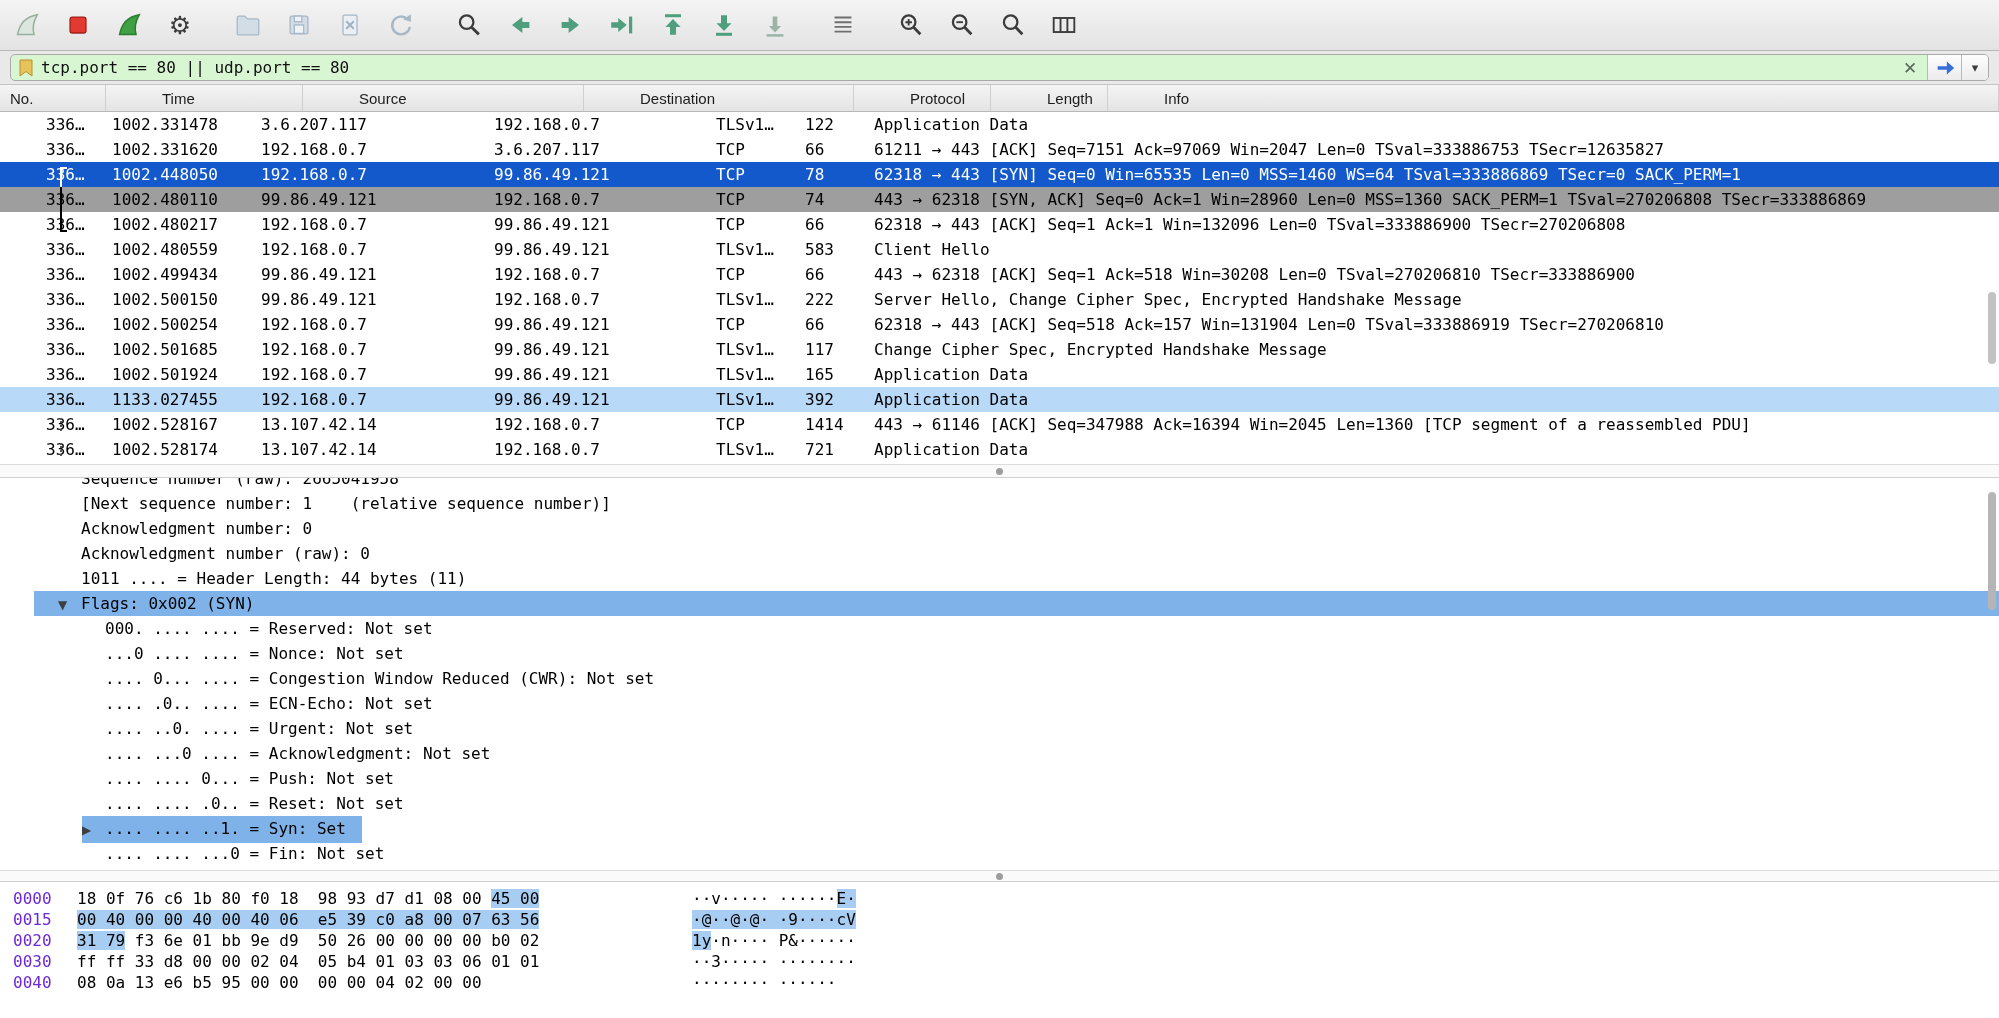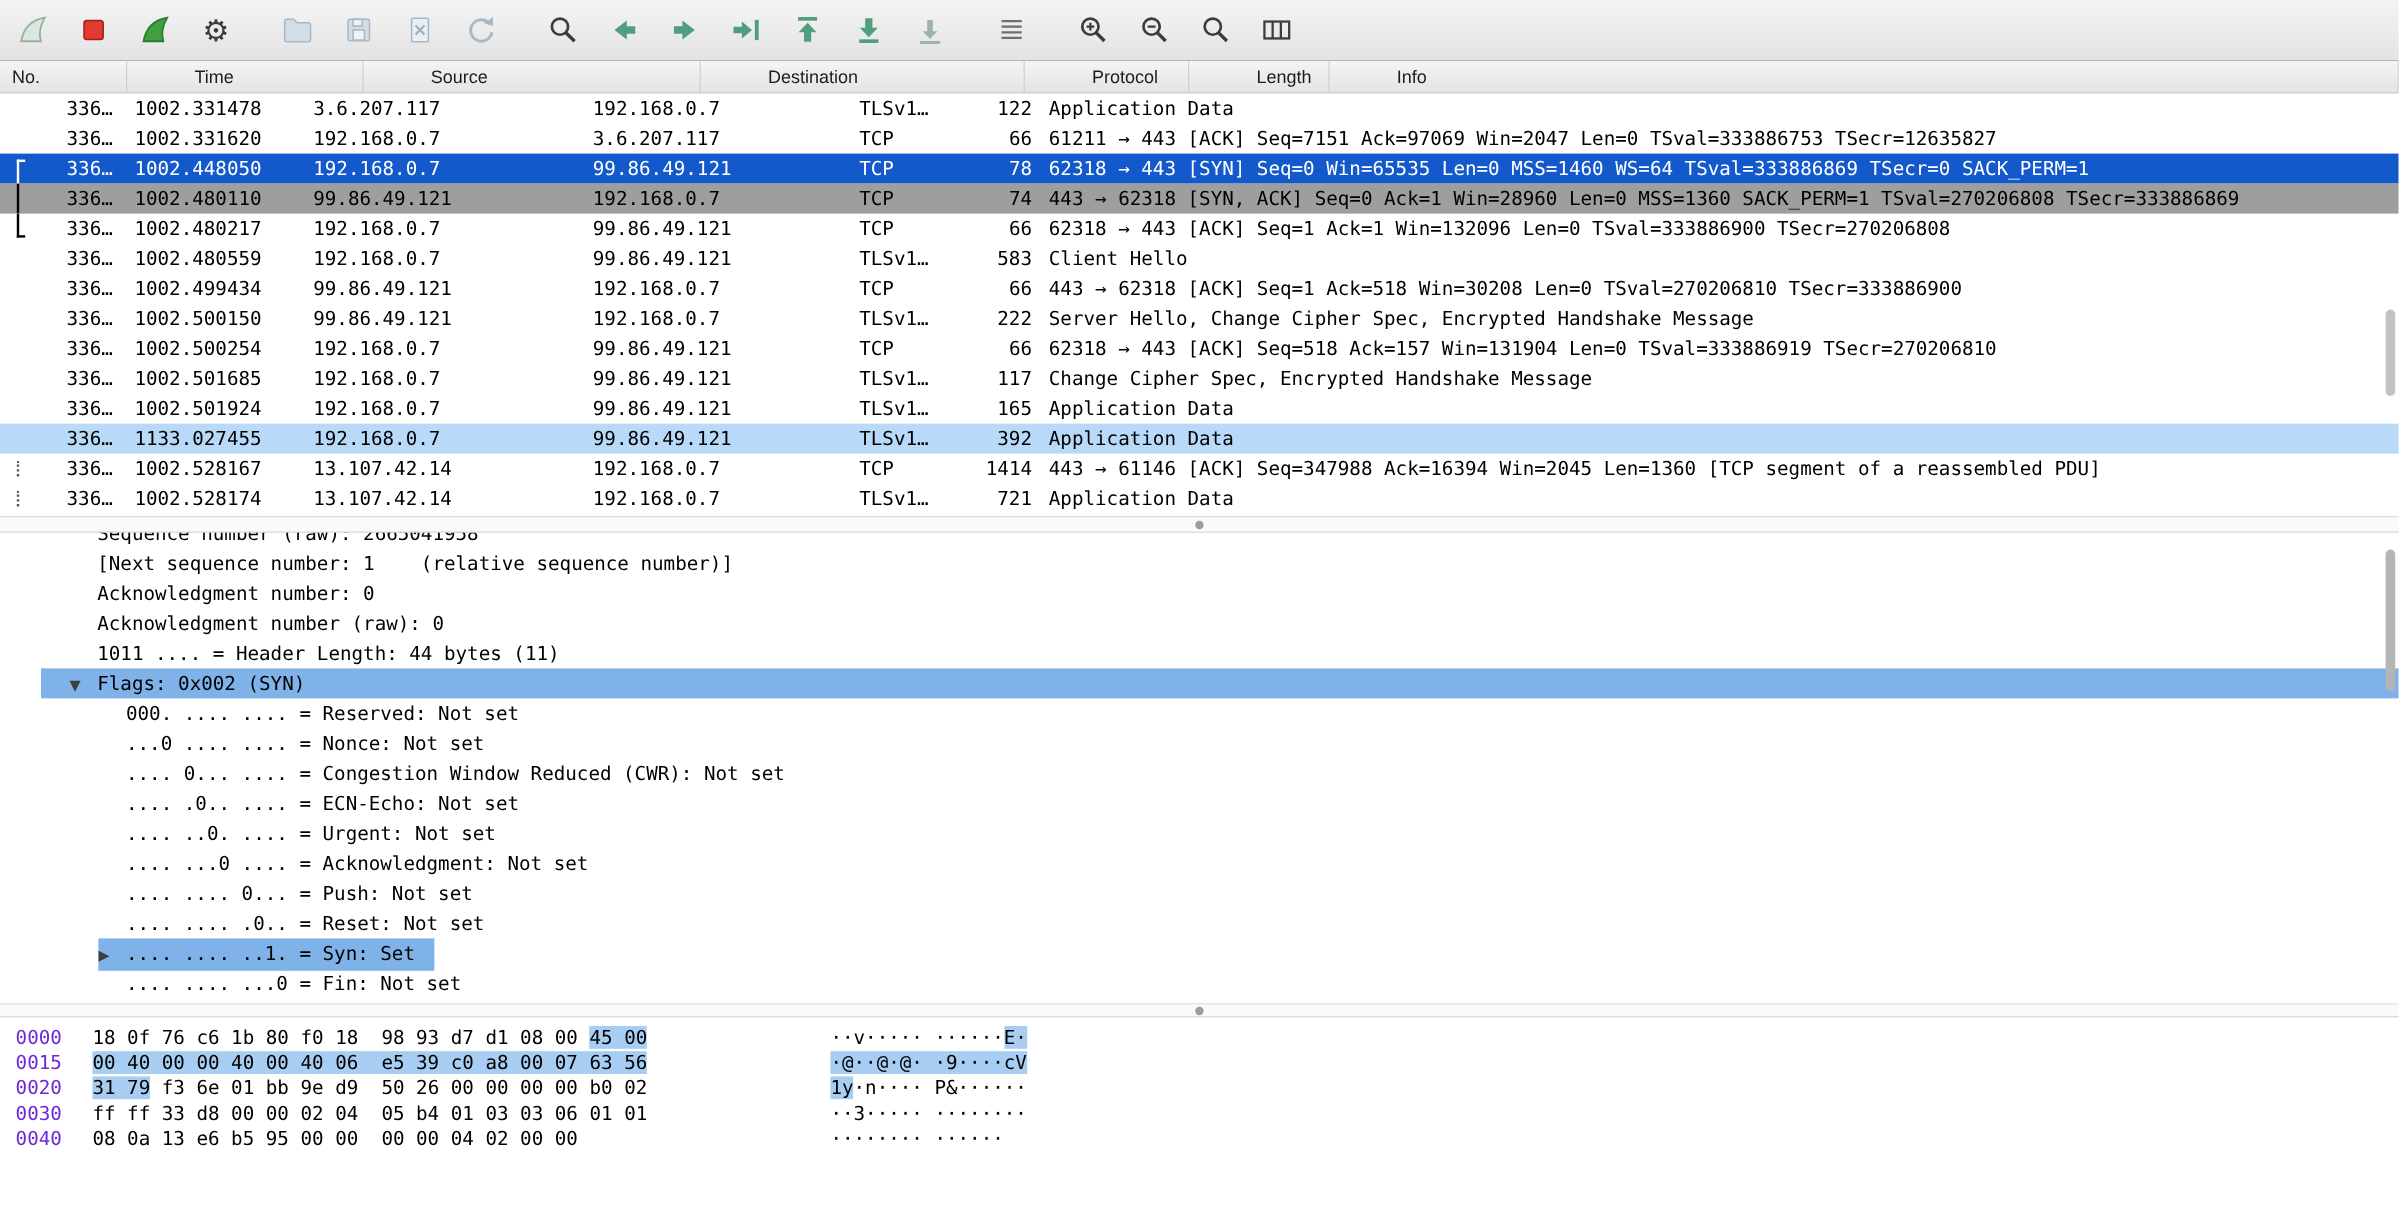--- a/index.html
+++ b/index.html
@@ -32,22 +32,22 @@
   
   .cols{display:grid;grid-template-columns:106px 149px 233px 222px 89px 69px minmax(0,1fr);}
   .pkt-header{height:27px;background:linear-gradient(#f4f4f4,#e4e4e4);border-bottom:1px solid #b8b8b8;
               font-family:"Liberation Sans","DejaVu Sans",sans-serif;font-size:15px;color:#1d1d1d;gap:48px;}
   .pkt-header .col{display:flex;align-items:center;padding-left:8px;border-right:1px solid #cfcfcf;height:100%;
                    overflow:hidden;white-space:nowrap;}
   .pkt-header .col:first-child{padding-left:10px;}
   .pkt-list{height:352px;position:relative;overflow:hidden;background:#fff;}
   .pkt-row{height:25px;line-height:25px;font-size:16px;white-space:nowrap;overflow:hidden;color:#000;}
   .pkt-row .pc{overflow:hidden;padding-left:6px;}
-  .pkt-row .c-no{text-align:right;padding-right:12px;padding-left:0;position:relative;}
-  .pkt-row .c-len{text-align:right;padding-right:8px;}
+  .pkt-row .c-no{padding-right:12px;padding-left:0;position:relative;margin-left:46px;}
+  .pkt-row .c-len{padding-right:8px;}
   .pkt-row.selected{background:#1359cb;color:#fff;}
   .pkt-row.colored-gray{background:#9e9e9e;color:#000;}
   .pkt-row.colored-lightblue{background:#b9d9f8;color:#000;}
   .mark{position:absolute;left:14px;top:0;bottom:0;width:7px;}
   .mark-start{border-left:2px solid;border-top:2px solid;top:5px;}
   .mark-mid{border-left:2px solid;}
   .mark-end{border-left:2px solid;border-bottom:2px solid;bottom:5px;}
   .mark-dash{border-left:2px dotted;top:6px;bottom:6px;color:#555;}
   .vscroll{position:absolute;right:3px;width:8px;border-radius:4px;background:#c2c2c2;}
   .pl-thumb{top:180px;height:72px;}
@@ -216,20 +216,39 @@
         <svg width="30" height="30" viewBox="0 0 32 32">
             <g fill="none" stroke="#3c3c3c" stroke-width="2">
               <rect x="5" y="8.5" width="22" height="15"></rect>
               <path d="M12.3 8.5v15M19.6 8.5v15"></path>
             </g>
           </svg>
       </span>
     </div>
   </div>
 
+  <div class="filter-band">
+    <div class="filter-control">
+      <div class="filter-left">
+        <span class="filter-bookmark">
+          <svg width="14" height="18" viewBox="0 0 14 18">
+              <path d="M1 1h12v16l-6-4.5L1 17z" fill="#e8c35a" stroke="#b98f2e"></path>
+            </svg>
+        </span>
+        <span class="filter-text">tcp.port == 80 || udp.port == 80</span>
+      </div>
+      <span class="filter-clear">✕</span>
+      <span class="filter-apply">
+        <svg width="22" height="22" viewBox="0 0 24 24">
+            <path d="M4 10h10V5l8 7-8 7v-5H4z" fill="#3a6fd8"></path>
+          </svg>
+      </span>
+      <span class="filter-dropdown">▾</span>
+    </div>
+  </div>
 
   <div class="pkt-header cols">
 
       <div class="col">No.</div>
 
       <div class="col">Time</div>
 
       <div class="col">Source</div>
 
       <div class="col">Destination</div>

